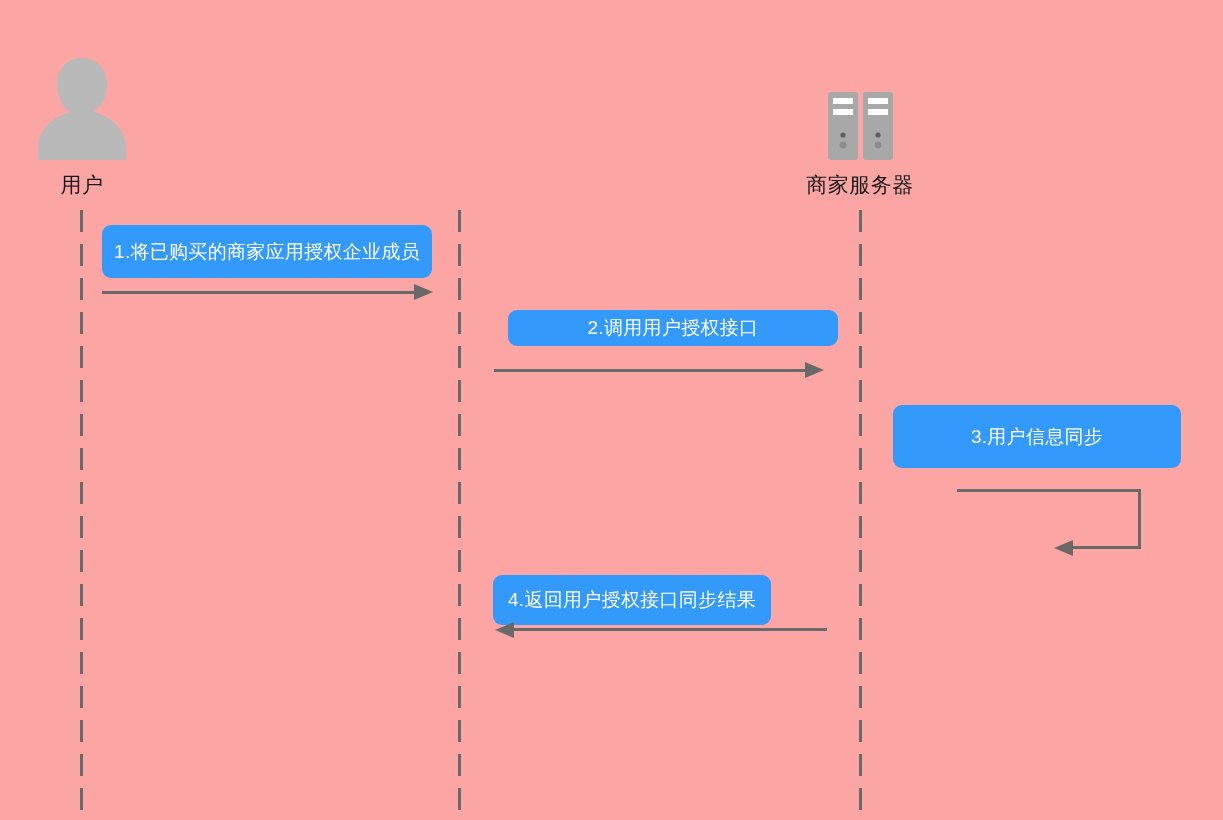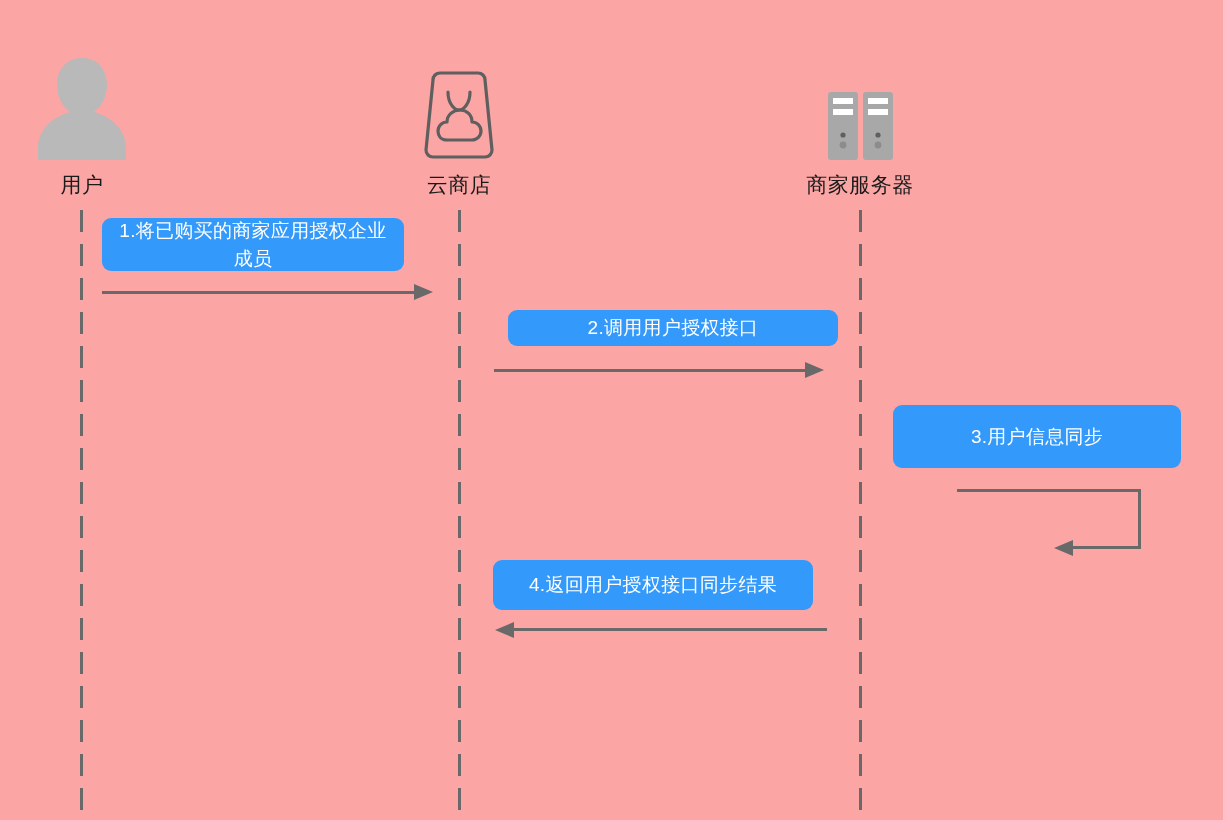--- a/index.html
+++ b/index.html
@@ -99,30 +99,20 @@
 
   <div class="actor" style="left:-8px; top:40px;">
     <div class="icon-wrap">
       <svg width="104" height="110" viewBox="0 0 104 110" aria-hidden="true">
         <path d="M52 8 C36 8 27 20 27 35 C27 46 32 56 40 62 C22 67 8 80 8 98 L8 110 L96 110 L96 98 C96 80 82 67 64 62 C72 56 77 46 77 35 C77 20 68 8 52 8 Z" fill="#b9b9b9"></path>
       </svg>
     </div>
     <div class="actor-label">用户</div>
   </div>
 
-  <div class="actor" style="left:369px; top:40px;">
-    <div class="icon-wrap">
-      <svg width="74" height="90" viewBox="0 0 74 90" aria-hidden="true">
-        <path d="M11 10 C11 6 14 3 18 3 L56 3 C60 3 63 6 63 10 L70 80 C70 84 67 87 63 87 L11 87 C7 87 4 84 4 80 Z" fill="none" stroke="#5f5f5f" stroke-width="3.2" stroke-linejoin="round"></path>
-        <path d="M26 22 C26 33 32 40 37 40 C42 40 48 33 48 22" fill="none" stroke="#5f5f5f" stroke-width="3.2" stroke-linecap="round"></path>
-        <path d="M25 70 C19 70 16 66 16 61 C16 56 20 52 25 52 C25 45 31 40 38 40 C45 40 50 45 50 52 C55 52 59 56 59 61 C59 66 55 70 50 70 Z" fill="none" stroke="#5f5f5f" stroke-width="3.2" stroke-linejoin="round"></path>
-      </svg>
-    </div>
-    <div class="actor-label">云商店</div>
-  </div>
 
   <div class="actor" style="left:770px; top:40px;">
     <div class="icon-wrap">
       <svg width="92" height="88" viewBox="0 0 92 88" aria-hidden="true">
         <rect x="14" y="20" width="30" height="68" rx="3" fill="#a8a8a8"></rect>
         <rect x="49" y="20" width="30" height="68" rx="3" fill="#a8a8a8"></rect>
         <rect x="19" y="26" width="20" height="6" fill="#ffffff"></rect>
         <rect x="19" y="37" width="20" height="6" fill="#ffffff"></rect>
         <rect x="54" y="26" width="20" height="6" fill="#ffffff"></rect>
         <rect x="54" y="37" width="20" height="6" fill="#ffffff"></rect>
@@ -132,31 +122,31 @@
         <circle cx="64" cy="73" r="3.4" fill="#8c8c8c"></circle>
       </svg>
     </div>
     <div class="actor-label">商家服务器</div>
   </div>
 
   <div class="lifeline" style="left:80px;"></div>
   <div class="lifeline" style="left:458px;"></div>
   <div class="lifeline" style="left:859px;"></div>
 
-  <div class="msgbox" style="left:102px; top:218px; width:302px; height:53px;">1.将已购买的商家应用授权企业成员</div>
+  <div class="msgbox" style="left:102px; top:225px; width:330px; height:53px;">1.将已购买的商家应用授权企业成员</div>
   <div class="arrow" style="left:102px; top:291px; width:316px;"></div>
   <div class="arrowhead right" style="left:414px; top:284px;"></div>
 
   <div class="msgbox" style="left:508px; top:302px; width:330px; height:36px;margin-top:8px;">2.调用用户授权接口</div>
   <div class="arrow" style="left:494px; top:369px; width:312px;"></div>
   <div class="arrowhead right" style="left:805px; top:362px;"></div>
 
   <div class="msgbox" style="left:893px; top:405px; width:288px; height:63px;">3.用户信息同步</div>
   <div class="loop-seg" style="left:957px; top:489px; width:184px; height:3px;"></div>
   <div class="loop-seg" style="left:1138px; top:489px; width:3px; height:60px;"></div>
   <div class="loop-seg" style="left:1073px; top:546px; width:68px; height:3px;"></div>
   <div class="arrowhead left" style="left:1054px; top:540px;"></div>
 
-  <div class="msgbox" style="left:493px; top:560px; width:320px; height:50px;">4.返回用户授权接口同步结果</div>
+  <div class="msgbox" style="left:493px; top:575px; width:278px; height:50px;">4.返回用户授权接口同步结果</div>
   <div class="arrow" style="left:514px; top:628px; width:313px;"></div>
   <div class="arrowhead left" style="left:495px; top:622px;"></div>
 
 </div>
 
 </body></html>

